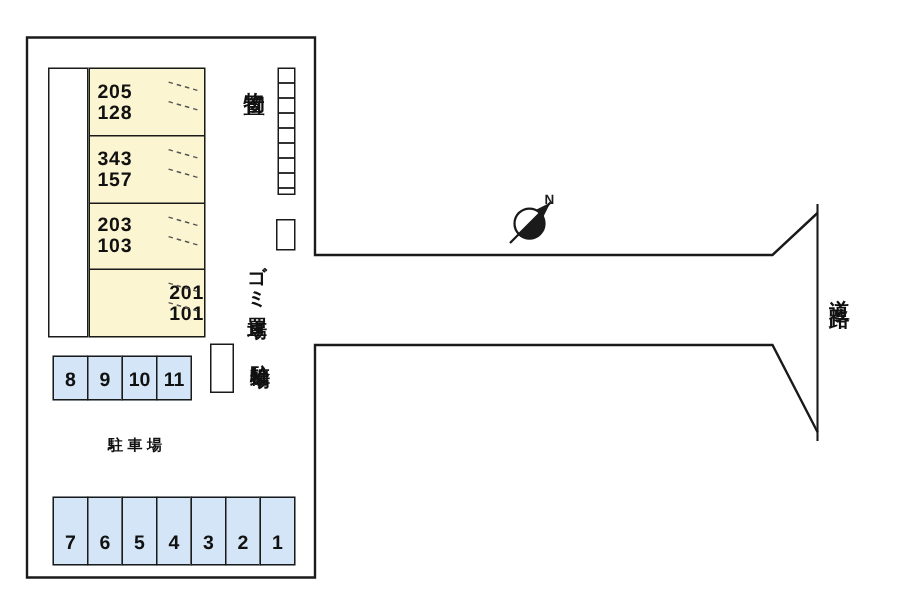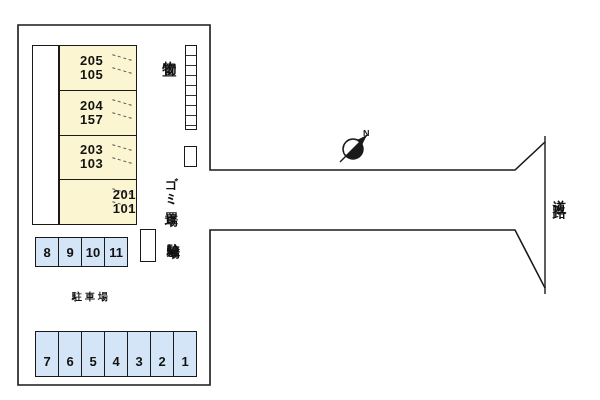--- a/index.html
+++ b/index.html
@@ -16,21 +16,21 @@
     border:1px solid var(--outline,#1a1a1a); background:#fff; box-sizing:border-box;
   }
   #building-block {
     position:absolute; left:59px; top:45px; width:78px; height:180px;
     border:1.6px solid var(--outline,#1a1a1a); background:var(--building-fill,#fcf5d2);
     box-sizing:border-box; display:flex; flex-direction:column;
   }
   .unit-row {
     flex:1; border-bottom:1px solid var(--outline,#1a1a1a);
     display:flex; flex-direction:column; justify-content:center;
-    padding-left:20px; position:relative; box-sizing:border-box;
+    padding-left:5px; position:relative; box-sizing:border-box;
   }
   .unit-row:last-child { border-bottom:none;text-align:right; }
   .unit-num { font-size:13px; font-weight:600; line-height:1.08; letter-spacing:.5px; }
   .door-dash {
     position:absolute; right:4px; width:20px; height:0;
     border-top:1.6px dashed #555;
   }
   .door-dash.d1 { top:11px; transform:rotate(16deg); }
   .door-dash.d2 { top:24px; transform:rotate(16deg); }
 
@@ -89,26 +89,26 @@
       <line x1="-13" y1="13" x2="14" y2="-14" stroke="#1a1a1a" stroke-width="1.5"></line>
       <path d="M14,-14 L4,-9 L9,-4 Z" fill="#1a1a1a"></path>
       <text x="10" y="-13" font-size="9" font-weight="bold" fill="#1a1a1a">N</text>
     </g>
   </svg>
 
   <div id="balcony-strip"></div>
   <div id="building-block">
     <div class="unit-row">
       <span class="unit-num">205</span>
-      <span class="unit-num">105</span>
+      <span class="unit-num">128</span>
       <span class="door-dash d1"></span>
       <span class="door-dash d2"></span>
     </div>
     <div class="unit-row">
-      <span class="unit-num">204</span>
+      <span class="unit-num">343</span>
       <span class="unit-num">157</span>
       <span class="door-dash d1"></span>
       <span class="door-dash d2"></span>
     </div>
     <div class="unit-row">
       <span class="unit-num">203</span>
       <span class="unit-num">103</span>
       <span class="door-dash d1"></span>
       <span class="door-dash d2"></span>
     </div>

